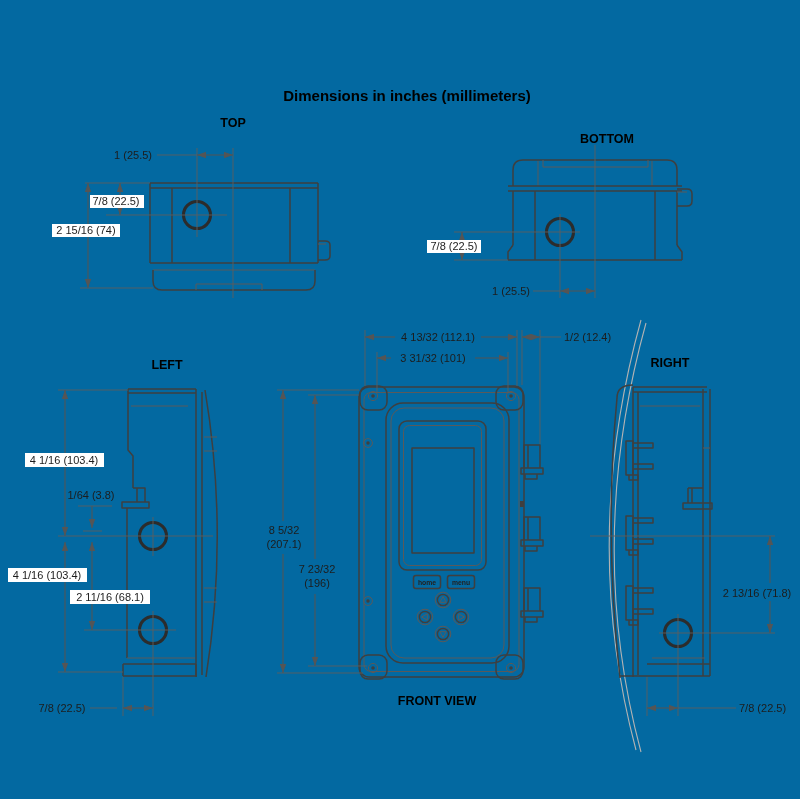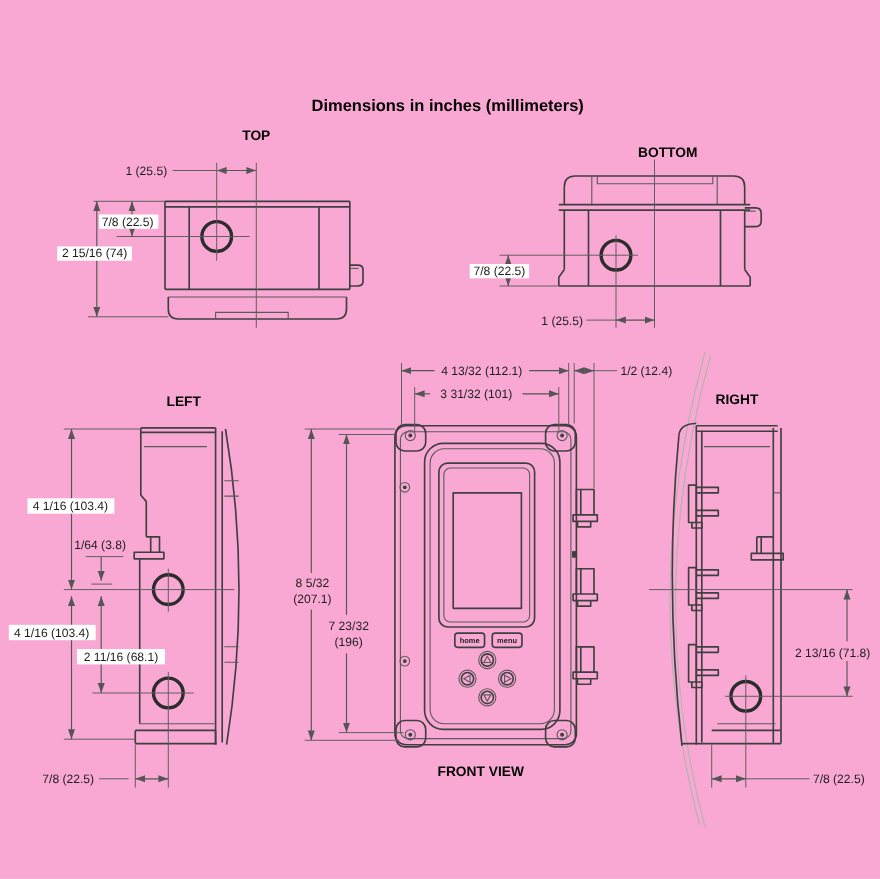--- a/index.html
+++ b/index.html
@@ -1,16 +1,16 @@
 <!DOCTYPE html>
 <html><head>
 <meta charset="utf-8">
 <style>
   html,body{margin:0;padding:0;background:#fff;}
-  .page{position:relative;width:800px;height:799px;background:#f9a8d4;overflow:hidden;
+  .page{position:relative;width:800px;height:799px;background:#0369a1;overflow:hidden;
         font-family:"Liberation Sans", sans-serif;}
   svg{display:block;}
   .ol{stroke:#3f3f3f;stroke-width:1.5;fill:none;stroke-linejoin:round;}
   .ol2{stroke:#5a5a5a;stroke-width:1;fill:none;}
   .thick{stroke:#2c2c2c;stroke-width:3.1;fill:none;}
   .dim{stroke:#555;stroke-width:1.05;fill:none;}
   .ext{stroke:#5e5e5e;stroke-width:0.9;fill:none;}
   .faint{stroke:#b3b3b3;stroke-width:1.1;fill:none;}
   .tbg{fill:#ffffff;}
   text{font-family:"Liberation Sans", sans-serif;}

